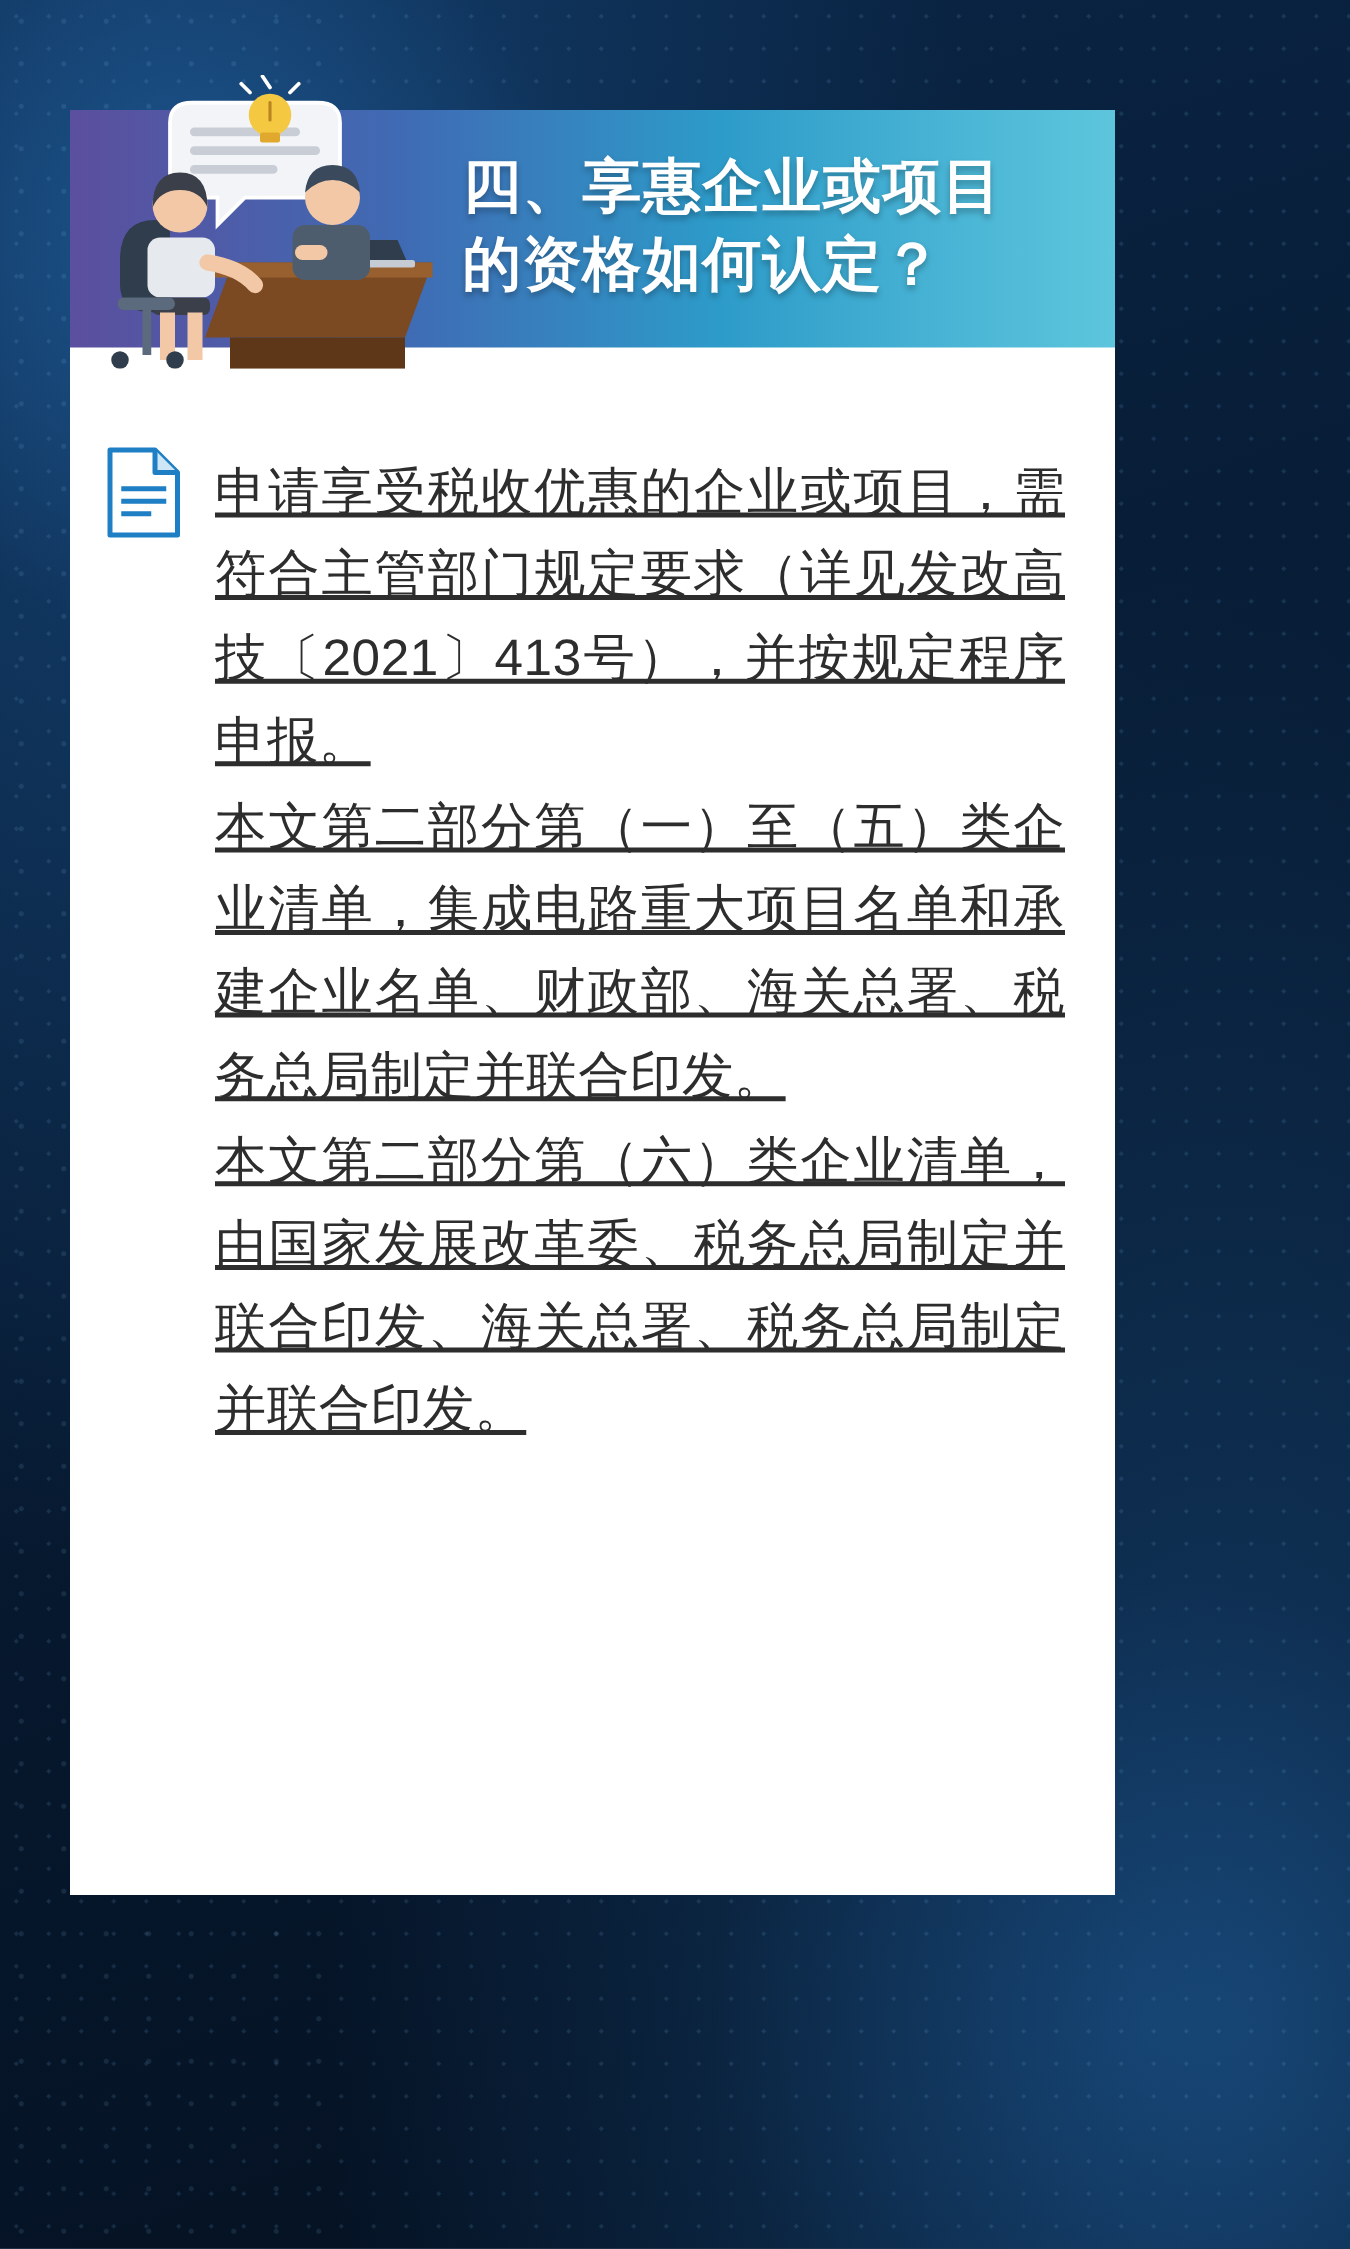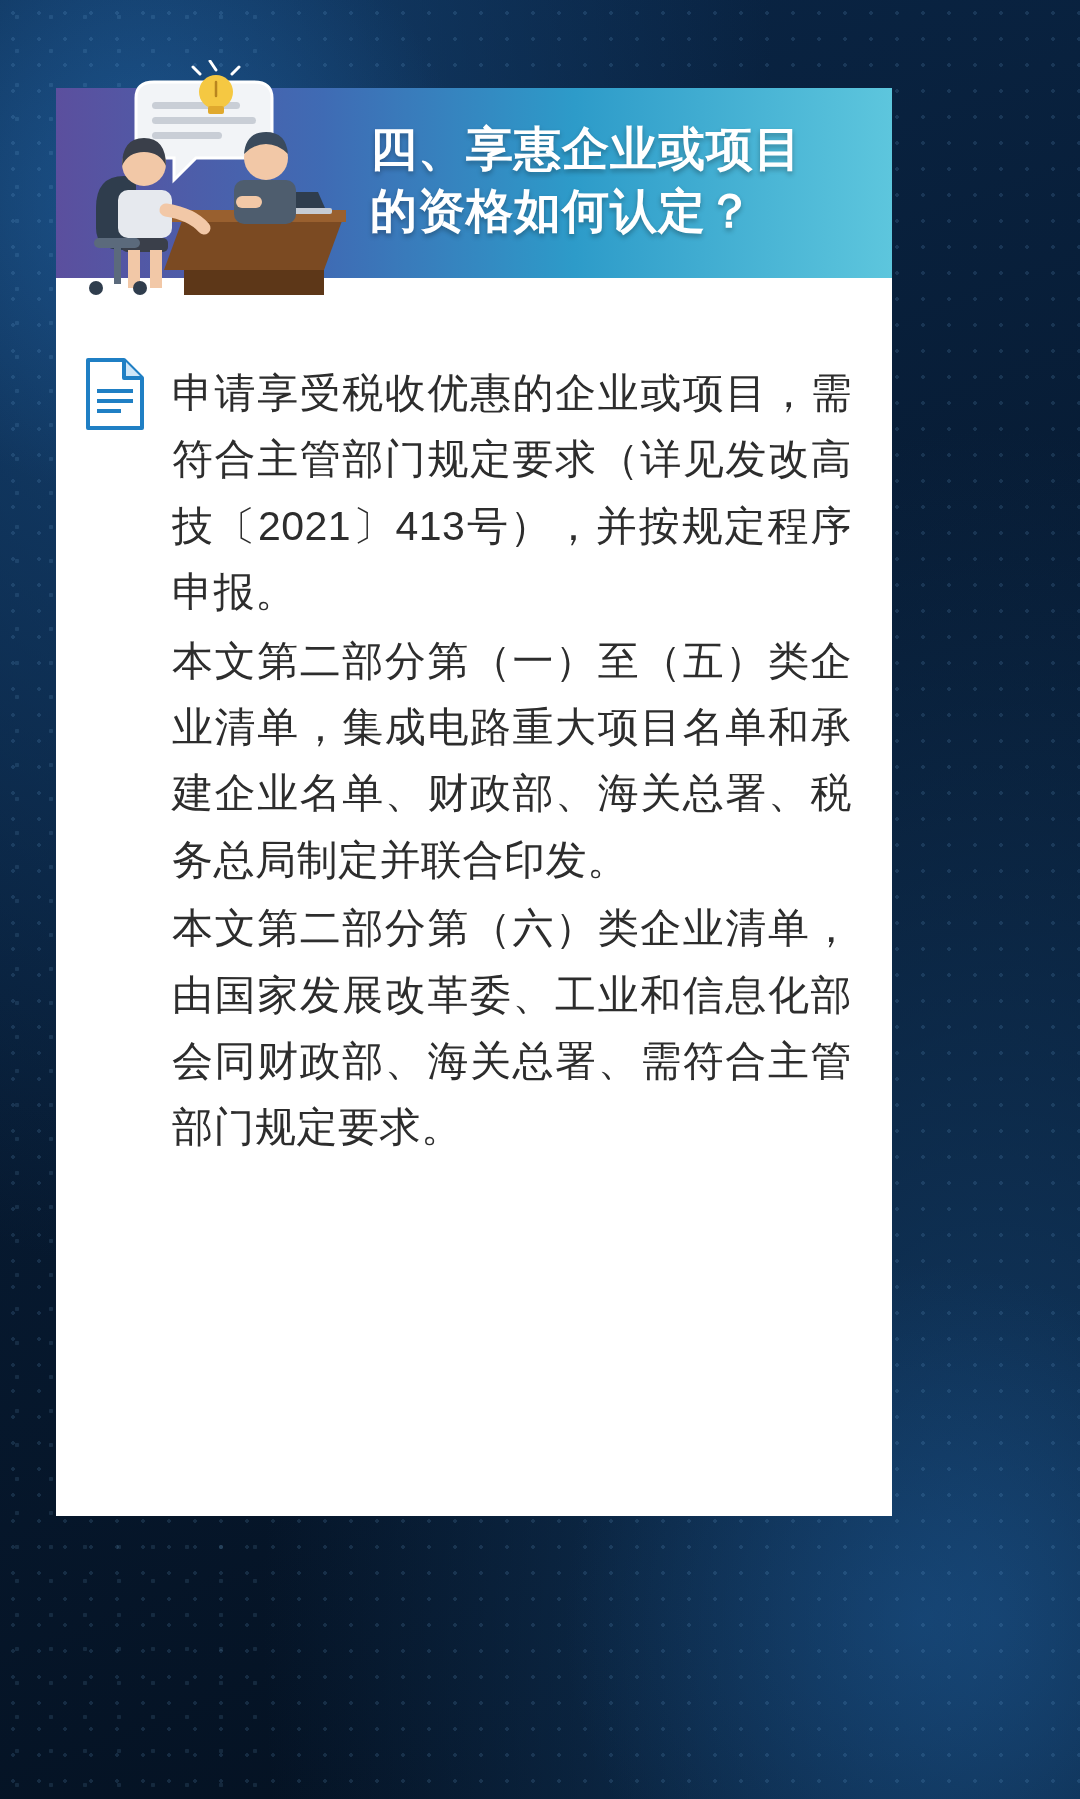--- a/index.html
+++ b/index.html
@@ -103,20 +103,21 @@
   .body-text {
     position: absolute;
     left: 172px;
     top: 360px;
     width: 680px;
     color: #2d2d2d;
     font-size: 41px;
     line-height: 1.62;
     letter-spacing: 0.5px;
     text-align: justify;
+    text-decoration: underline;
   }
   .body-text p { margin-bottom: 2px; }
 </style>
 </head>
 <body>
 
 <div class="bg-base"></div>
 <div class="bg-glow-1"></div>
 <div class="bg-glow-2"></div>
 <div class="bg-dots"></div>
@@ -186,14 +187,14 @@
     <path d="M40 4 v18 h18" fill="#cfe6f7" stroke="#1f7fc4" stroke-width="4" stroke-linejoin="round"></path>
     <rect x="13" y="33" width="36" height="4" fill="#1f7fc4"></rect>
     <rect x="13" y="43" width="36" height="4" fill="#1f7fc4"></rect>
     <rect x="13" y="53" width="24" height="4" fill="#1f7fc4"></rect>
   </svg>
 </div>
 
 <div class="body-text">
   <p>申请享受税收优惠的企业或项目，需符合主管部门规定要求（详见发改高技〔2021〕413号），并按规定程序申报。</p>
   <p>本文第二部分第（一）至（五）类企业清单，集成电路重大项目名单和承建企业名单、财政部、海关总署、税务总局制定并联合印发。</p>
-  <p>本文第二部分第（六）类企业清单，由国家发展改革委、工业和信息化部会同财政部、海关总署、需符合主管部门规定要求。</p>
+  <p>本文第二部分第（六）类企业清单，由国家发展改革委、税务总局制定并联合印发、海关总署、税务总局制定并联合印发。</p>
 </div>
 
 </body></html>

